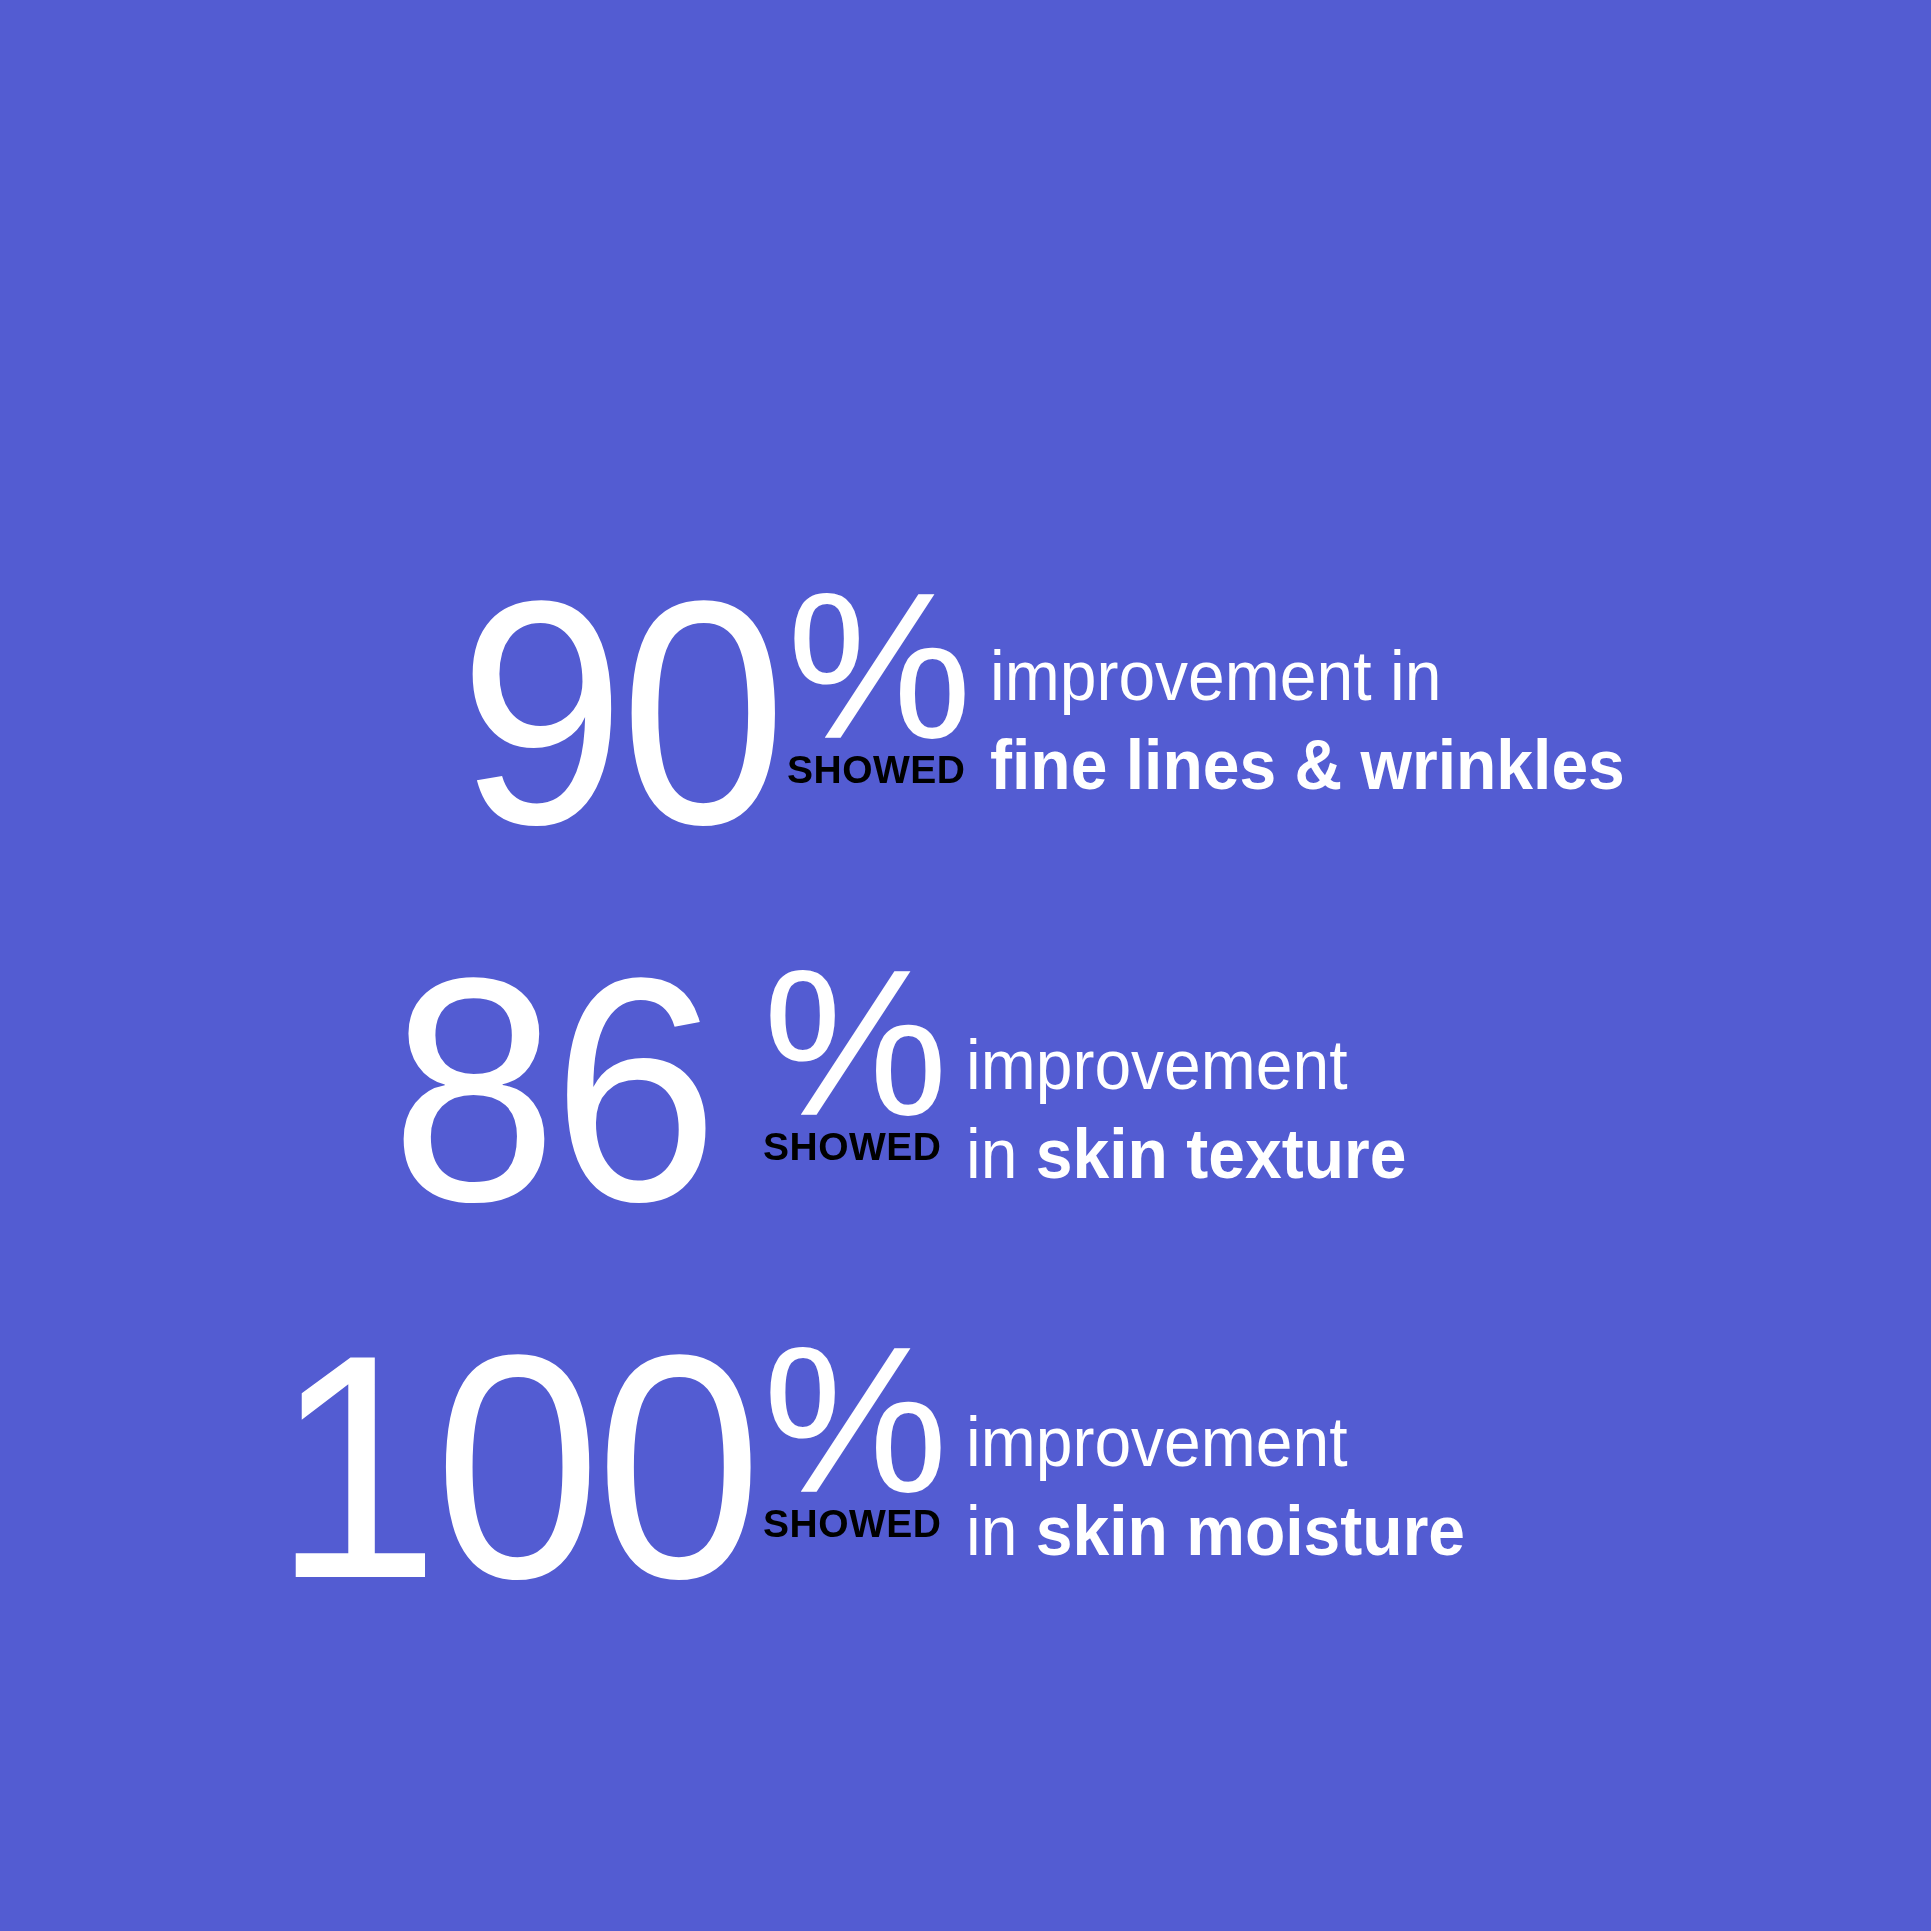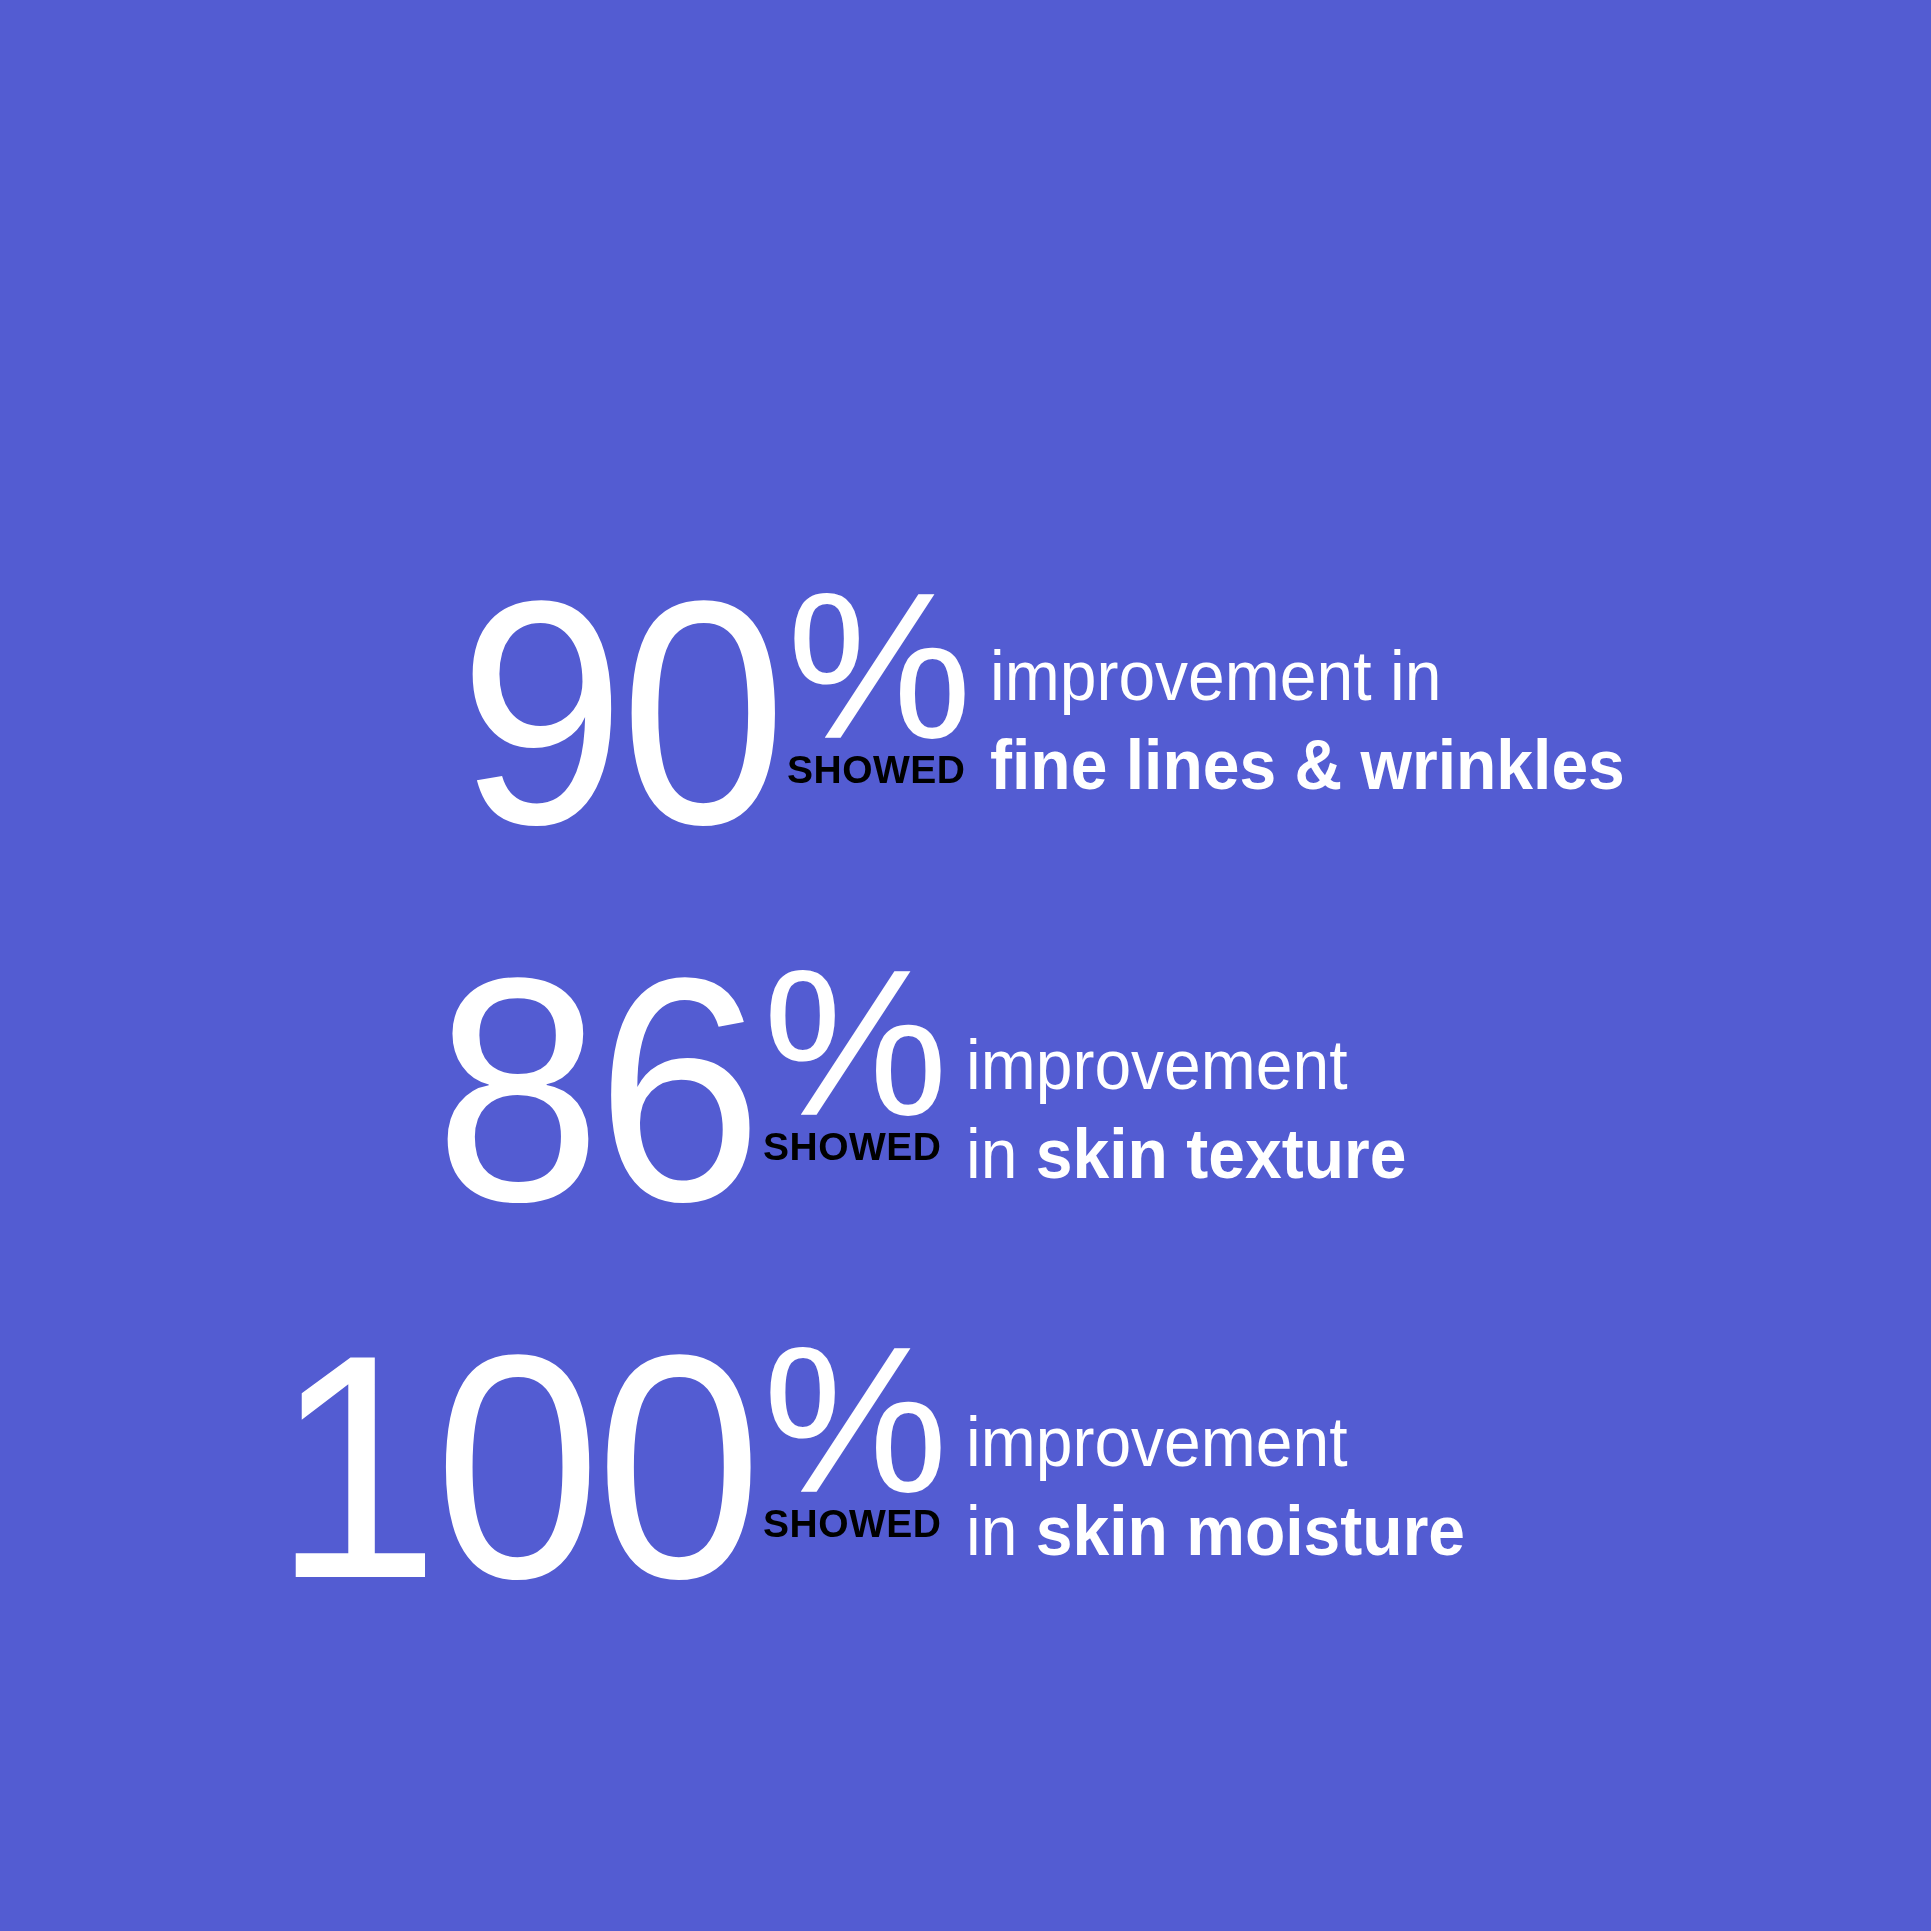--- a/index.html
+++ b/index.html
@@ -149,21 +149,21 @@
   .desc-bold {
     font-weight: bold;
   }
 
   
   .row-0 .stat-desc { padding-top: 52px; }
   .row-1 .stat-desc { padding-top: 64px; }
   .row-2 .stat-desc { padding-top: 64px; }
 
   .row-0 .stat-figure { padding-right: 58px; margin-left: 24px; }
-  .row-1 .stat-figure { padding-right: 58px; }
+  .row-1 .stat-figure { padding-right: 58px; gap: 44px; }
   .row-2 .stat-figure { padding-right: 58px; }
 </style>
 </head>
 <body style="background: rgb(83, 92, 210);">
 
 <div class="poster" style="background: rgb(83, 92, 210);">
 
 
   <div class="stats">
 

